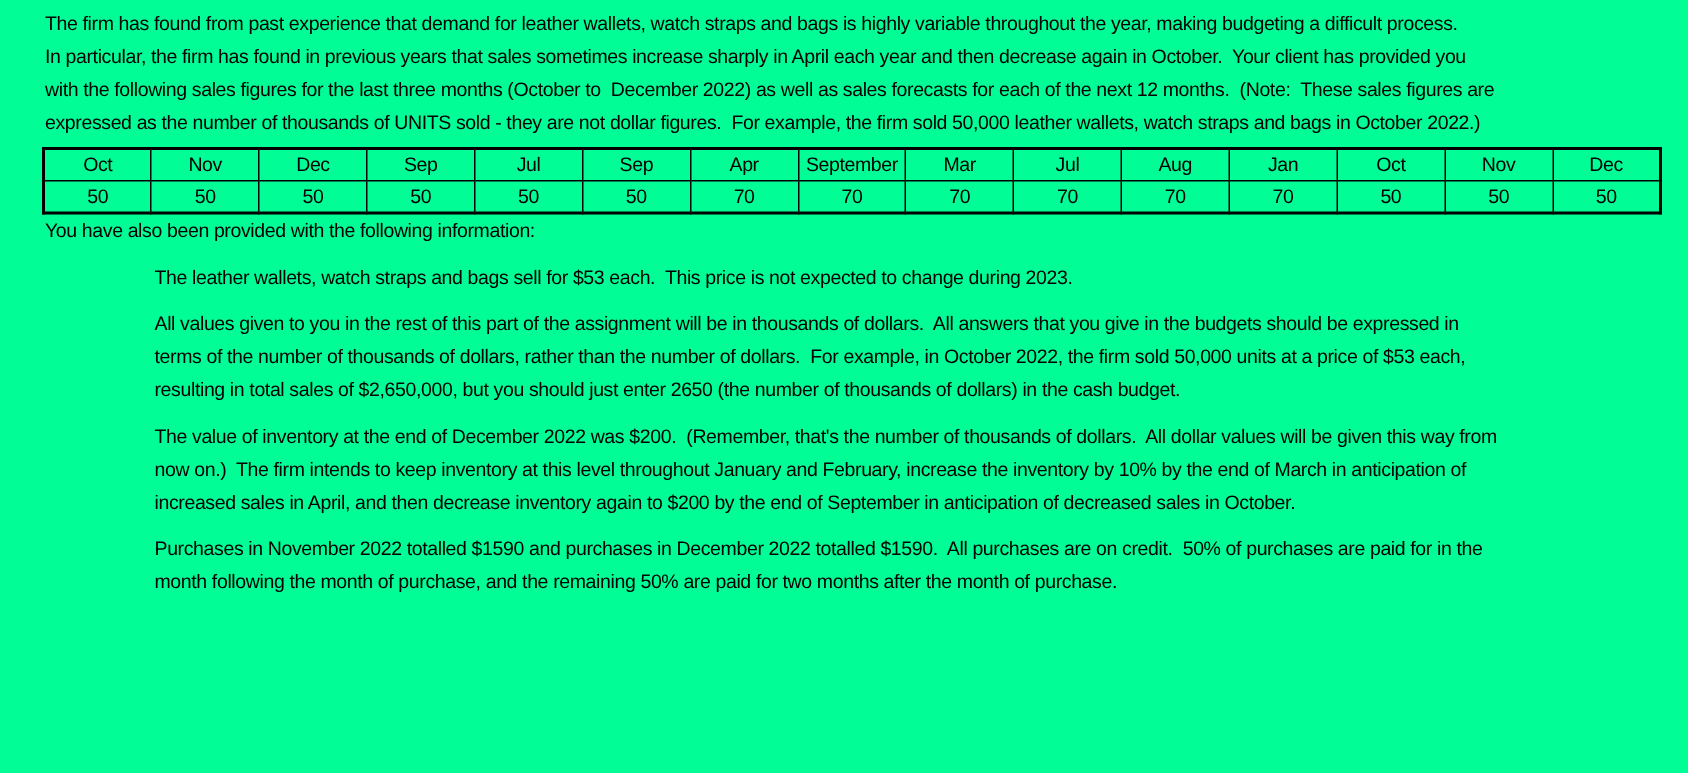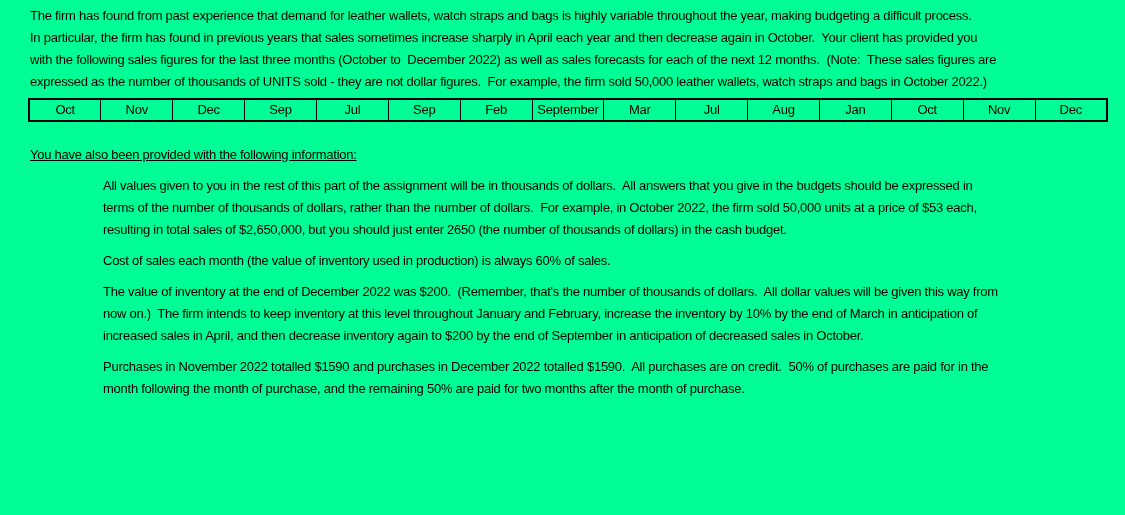--- a/index.html
+++ b/index.html
@@ -36,24 +36,22 @@
     border: 1.5px solid #000;
     text-align: center;
     vertical-align: middle;
     padding: 0;
     height: 20px;
     line-height: 20px;
     overflow: hidden;
   }
   table.sales tr.year-row td { font-weight: bold; height: 19px; line-height: 19px; }
   .info-heading {
-    margin-top: 22px;
     line-height: 22px;
     white-space: pre-wrap;
-    text-decoration: underline;
   }
   .info-para {
     margin: 9px 0 0 73px;
     line-height: 22px;
     white-space: pre-wrap;
   }
 </style>
 </head>
 <body>
 
@@ -66,40 +64,57 @@
 
   <table class="sales">
     <tbody>
       <tr class="month-row">
           <td>Oct</td>
           <td>Nov</td>
           <td>Dec</td>
           <td>Sep</td>
           <td>Jul</td>
           <td>Sep</td>
-          <td>Feb</td>
+          <td>Apr</td>
           <td>September</td>
           <td>Mar</td>
           <td>Jul</td>
           <td>Aug</td>
           <td>Jan</td>
           <td>Oct</td>
           <td>Nov</td>
           <td>Dec</td>
         </tr>
+      <tr class="value-row">
+          <td>50</td>
+          <td>50</td>
+          <td>50</td>
+          <td>50</td>
+          <td>50</td>
+          <td>50</td>
+          <td>70</td>
+          <td>70</td>
+          <td>70</td>
+          <td>70</td>
+          <td>70</td>
+          <td>70</td>
+          <td>50</td>
+          <td>50</td>
+          <td>50</td>
+        </tr>
     </tbody>
   </table>
 
   <div class="info-heading">You have also been provided with the following information:</div>
 
   <div id="info-list">
+      <div class="info-para">The leather wallets, watch straps and bags sell for $53 each.  This price is not expected to change during 2023.</div>
       <div class="info-para">All values given to you in the rest of this part of the assignment will be in thousands of dollars.  All answers that you give in the budgets should be expressed in
 terms of the number of thousands of dollars, rather than the number of dollars.  For example, in October 2022, the firm sold 50,000 units at a price of $53 each,
 resulting in total sales of $2,650,000, but you should just enter 2650 (the number of thousands of dollars) in the cash budget.</div>
-      <div class="info-para">Cost of sales each month (the value of inventory used in production) is always 60% of sales.</div>
       <div class="info-para">The value of inventory at the end of December 2022 was $200.  (Remember, that's the number of thousands of dollars.  All dollar values will be given this way from
 now on.)  The firm intends to keep inventory at this level throughout January and February, increase the inventory by 10% by the end of March in anticipation of
 increased sales in April, and then decrease inventory again to $200 by the end of September in anticipation of decreased sales in October.</div>
       <div class="info-para">Purchases in November 2022 totalled $1590 and purchases in December 2022 totalled $1590.  All purchases are on credit.  50% of purchases are paid for in the
 month following the month of purchase, and the remaining 50% are paid for two months after the month of purchase.</div>
     </div>
 
 </div>
 
 </body></html>

